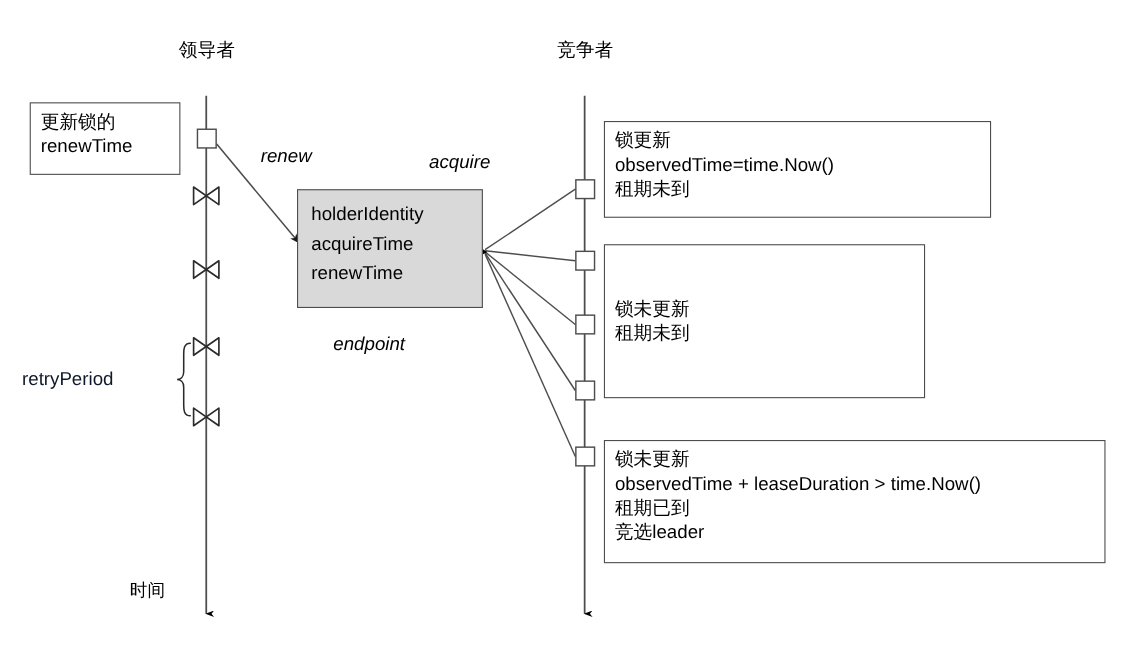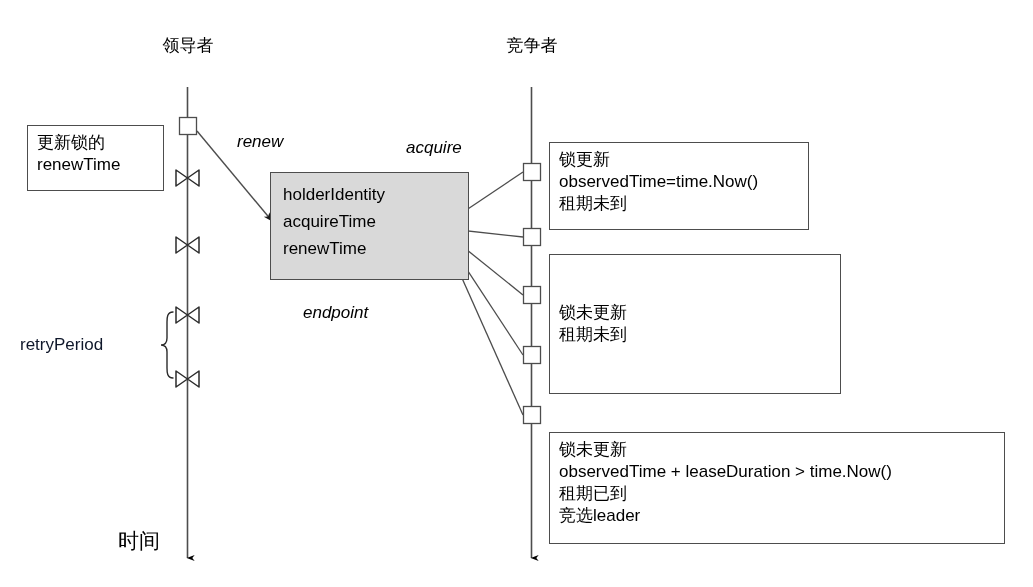--- a/index.html
+++ b/index.html
@@ -31,39 +31,38 @@
   }
   .note-box{
     box-sizing:border-box;
     border:1px solid #4d4d4d;
     background:#ffffff;
     color:#000000;
     font-size:17px;
     line-height:22px;
     padding:6px 9px;
     white-space:pre-line;
-    margin-top:32px;
   }
   .note-box.center-v{
     display:flex;
     flex-direction:column;
     justify-content:center;
   }
   .endpoint-box{
     box-sizing:border-box;
     border:1px solid #4d4d4d;
     background:#d9d9d9;
     color:#000000;
     font-size:17px;
     line-height:27px;
     padding:8px 12px;
     white-space:pre-line;
   }
   .axis-label{
-    font-size:21px;
+    font-size:16px;
     color:#000000;
     white-space:nowrap;
   }
   .brace-label{
     font-size:17px;
     color:#0f172a;
     white-space:nowrap;
   }
 </style>
 </head>
@@ -137,31 +136,31 @@
 
   <div class="abs lifeline-title" style="left:118px; top:34px; width:140px;">领导者</div>
 
   <div class="abs lifeline-title" style="left:462px; top:34px; width:140px;font-family:Liberation Mono, monospace;">竞争者</div>
 
   <div class="abs note-box" style="left:27px; top:93px; width:137px; height:66px;">更新锁的
 renewTime</div>
 
   <div class="abs edge-label" style="left:237px; top:132px;">renew</div>
 
-  <div class="abs edge-label" style="left:406px; top:138px;">acquire</div>
+  <div class="abs edge-label" style="left:390px; top:138px;">acquire</div>
 
   <div class="abs brace-label" style="left:20px; top:335px;">retryPeriod</div>
 
-  <div class="abs endpoint-box" style="left:270px; top:172px; width:199px; height:108px;">holderIdentity
+  <div class="abs endpoint-box" style="left:270px; top:172px; width:169px; height:108px;">holderIdentity
 acquireTime
 renewTime</div>
 
   <div class="abs edge-label" style="left:303px; top:303px;">endpoint</div>
 
-  <div class="abs note-box" style="left:549px; top:110px; width:260px; height:88px;">锁更新
+  <div class="abs note-box" style="left:549px; top:110px; width:352px; height:88px;">锁更新
 observedTime=time.Now()
 租期未到</div>
 
   <div class="abs note-box center-v" style="left:549px; top:222px; width:292px; height:140px;">锁未更新
 租期未到</div>
 
   <div class="abs note-box" style="left:549px; top:400px; width:456px; height:112px;">锁未更新
 observedTime + leaseDuration &gt; time.Now()
 租期已到
 竞选leader</div>

